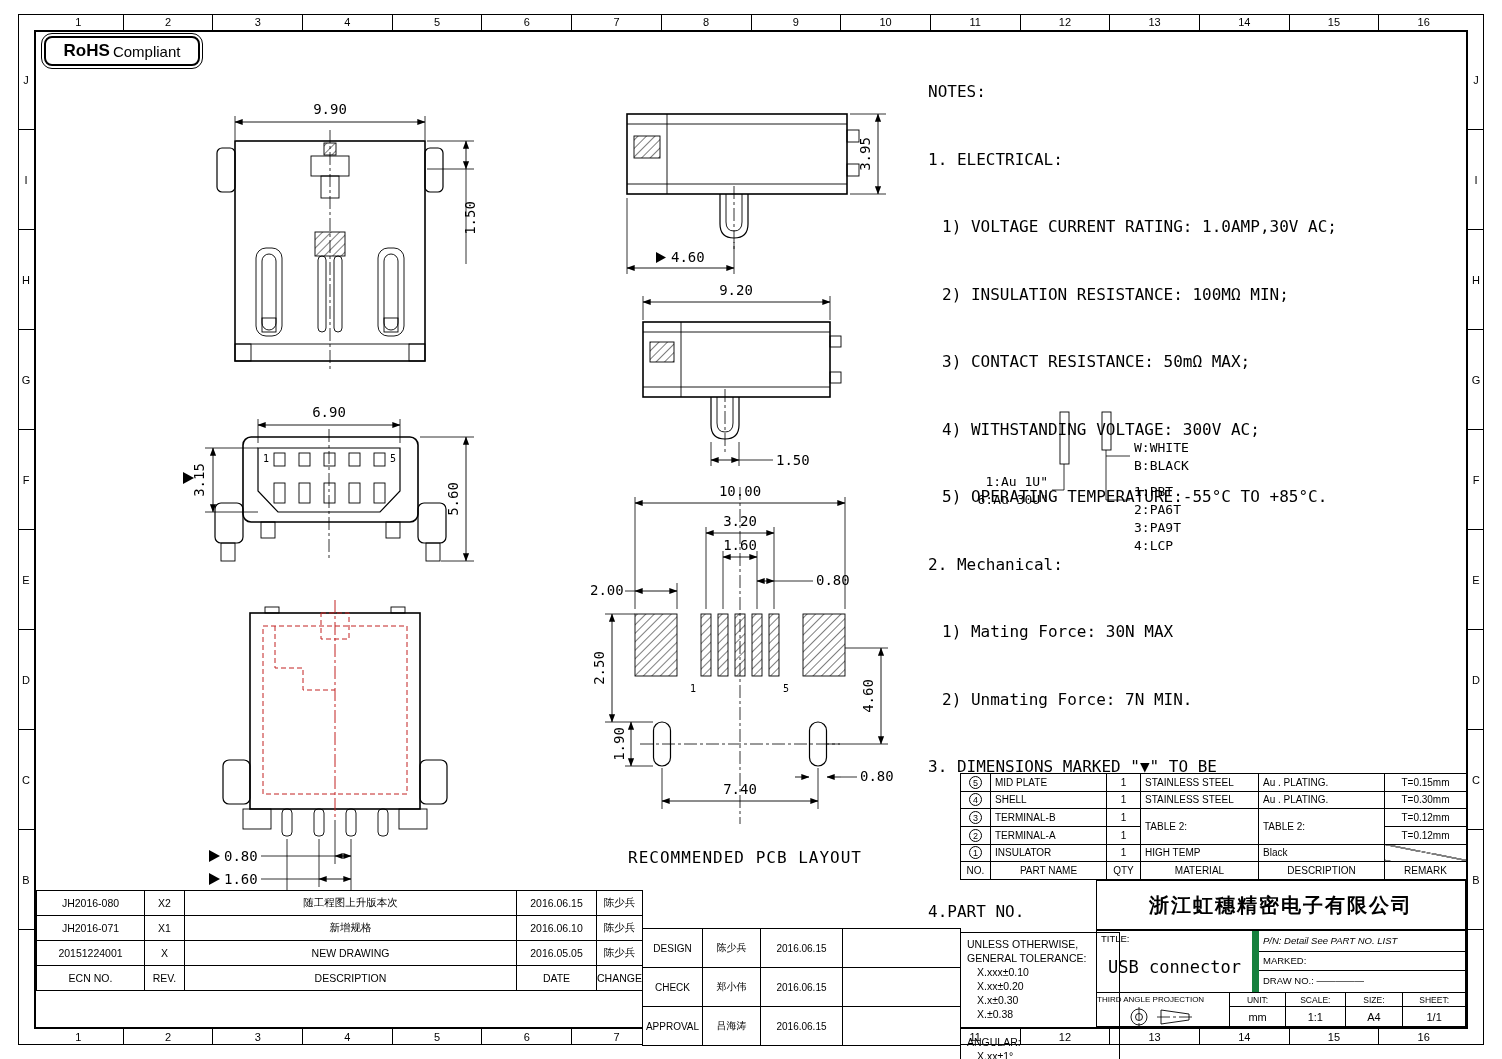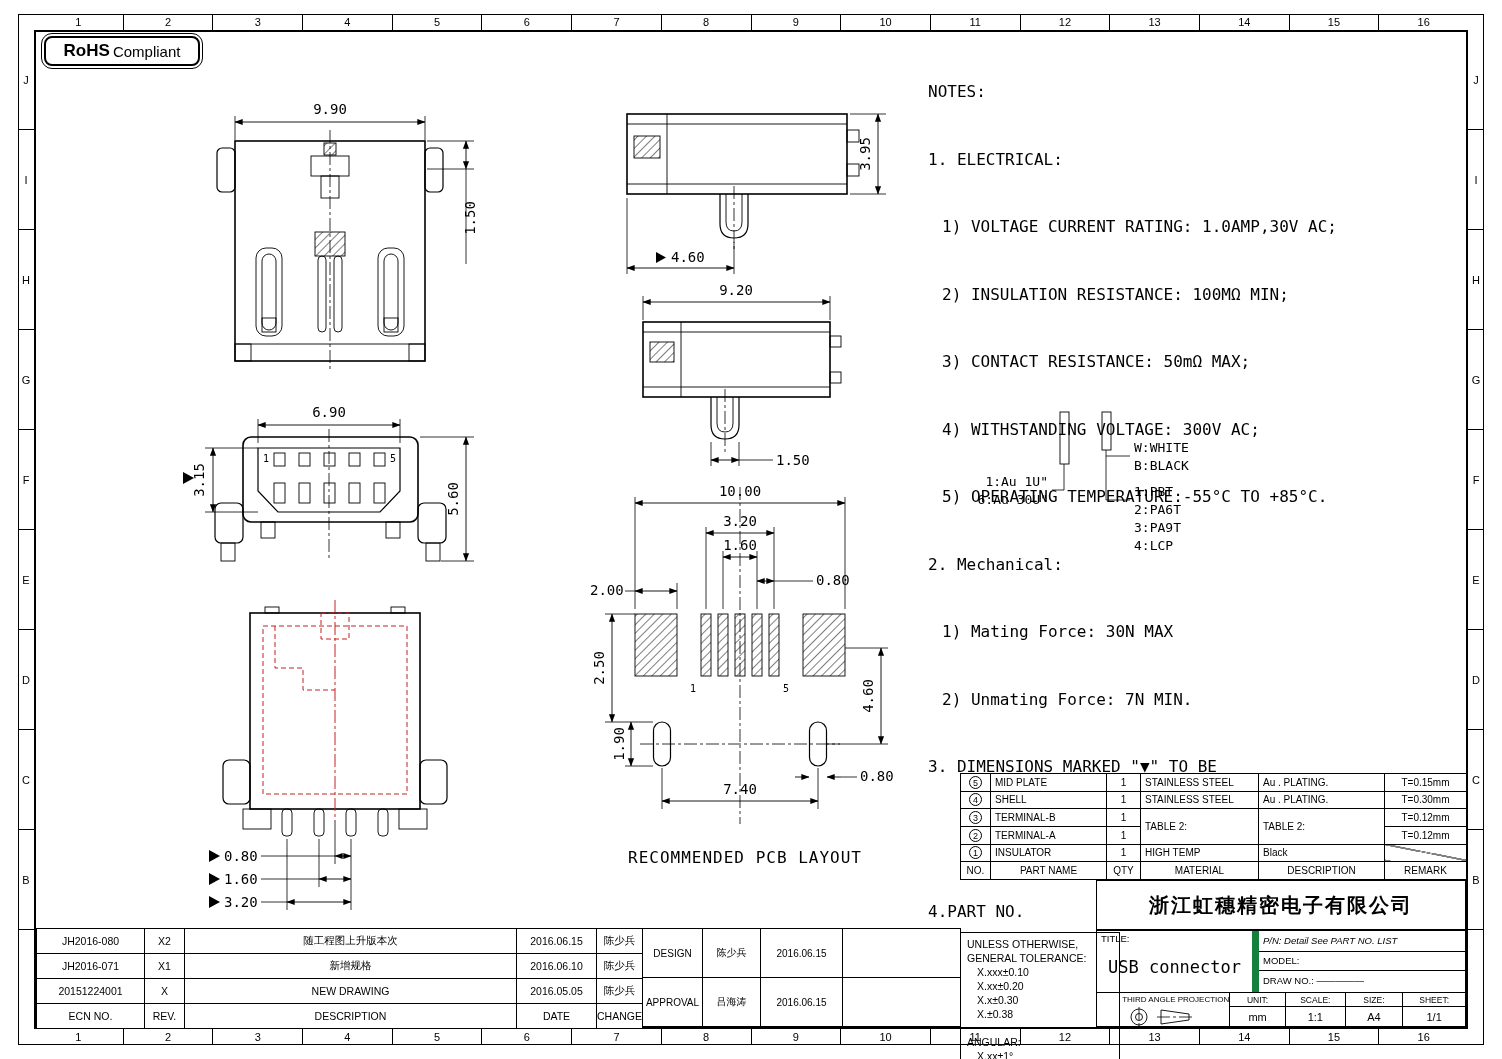--- a/index.html
+++ b/index.html
@@ -42,21 +42,21 @@
   svg .dt{font-size:14px;text-anchor:middle}
   svg .dts{font-size:14px;text-anchor:start}
   svg .dte{font-size:14px;text-anchor:end}
   svg .pn{font-size:10px;text-anchor:middle}
   svg .cap{font-size:16px;text-anchor:middle;letter-spacing:1px}
   svg .leg{font-size:13px}
 
   table{border-collapse:collapse;table-layout:fixed;background:#fff}
   td{border:1px solid #000;overflow:hidden;white-space:nowrap}
 
-  .revtable{position:absolute;left:36px;top:928px;width:606px;height:99px}
+  .revtable{position:absolute;left:36px;top:890px;width:606px;height:99px}
   .revtable td{height:25px;font-size:10.5px;text-align:center}
   .apptable{position:absolute;left:642px;top:928px;width:318px;height:99px}
   .apptable td{height:39px;font-size:10px;text-align:center}
   .bomtable{position:absolute;left:960px;top:773px;width:506px;height:107px}
   .bomtable td{height:17px;font-size:10px;text-align:center}
   .bomtable .al{text-align:left;padding-left:4px}
   .circ{display:inline-block;width:13px;height:13px;border:1px solid #000;border-radius:50%;
         line-height:12px;font-size:9px;text-align:center;vertical-align:middle}
   .diag{background:linear-gradient(to top right,transparent 48.5%,#000 48.5%,#000 51.5%,transparent 51.5%)}
 
@@ -73,21 +73,21 @@
   .tb-title-cell{width:162px;border-right:7px solid #15803d;position:relative}
   .tb-label{position:absolute;left:4px;top:2px;font-size:9.5px}
   .tb-title{position:absolute;left:0;top:26px;width:100%;text-align:center;
             font-family:"DejaVu Sans Mono",monospace;font-size:17px}
   .tb-right{flex:1;display:flex;flex-direction:column}
   .tb-pn{height:21px;border-bottom:1px solid #000;font-size:9.5px;font-style:italic;padding:4px 4px 0 4px}
   .tb-model{height:19px;border-bottom:1px solid #000;font-size:9.5px;padding:3px 0 0 4px}
   .tb-drawno{flex:1;font-size:9.5px;padding:4px 0 0 4px}
   .tb-bottom{flex:1;display:flex}
   .tb-proj{width:134px;border-right:1px solid #000;position:relative}
-  .tb-proj-label{font-size:8px;text-align:right;padding-top:2px}
+  .tb-proj-label{font-size:8px;text-align:left;padding-top:2px}
   .tb-kv{width:56px;border-right:1px solid #000;display:flex;flex-direction:column}
   .tb-kv.last{border-right:none;width:62px}
   .tb-kv .k{height:14px;border-bottom:1px solid #000;font-size:8.5px;text-align:center;line-height:14px}
   .tb-kv .v{flex:1;font-size:11px;text-align:center;display:flex;align-items:center;justify-content:center}
 </style>
 </head>
 <body>
 
 <div class="sheet">
 
@@ -503,21 +503,21 @@
   <div class="company">浙江虹穗精密电子有限公司</div>
 
   <div class="titleblock">
     <div class="tb-top">
       <div class="tb-title-cell">
         <div class="tb-label">TITLE:</div>
         <div class="tb-title">USB connector</div>
       </div>
       <div class="tb-right">
         <div class="tb-pn">P/N: Detail See PART NO. LIST</div>
-        <div class="tb-model">MODEL:</div>
+        <div class="tb-model">MARKED:</div>
         <div class="tb-drawno">
           <span>DRAW NO.:</span>
           <span>—————</span>
         </div>
       </div>
     </div>
     <div class="tb-bottom">
       <div class="tb-proj">
         <div class="tb-proj-label">THIRD ANGLE PROJECTION</div>
         <svg style="left:26px;top:14px;position:absolute" width="86" height="20">
@@ -595,20 +595,26 @@
         <col style="width:118px">
       </colgroup>
     <tbody>
         <tr>
       <td>DESIGN</td>
       <td>陈少兵</td>
       <td>2016.06.15</td>
       <td></td>
     </tr>
     <tr>
+      <td>CHECK</td>
+      <td>郑小伟</td>
+      <td>2016.06.15</td>
+      <td></td>
+    </tr>
+    <tr>
       <td>APPROVAL</td>
       <td>吕海涛</td>
       <td>2016.06.15</td>
       <td></td>
     </tr>
   </tbody>
     </table>
 
 </div>
 

